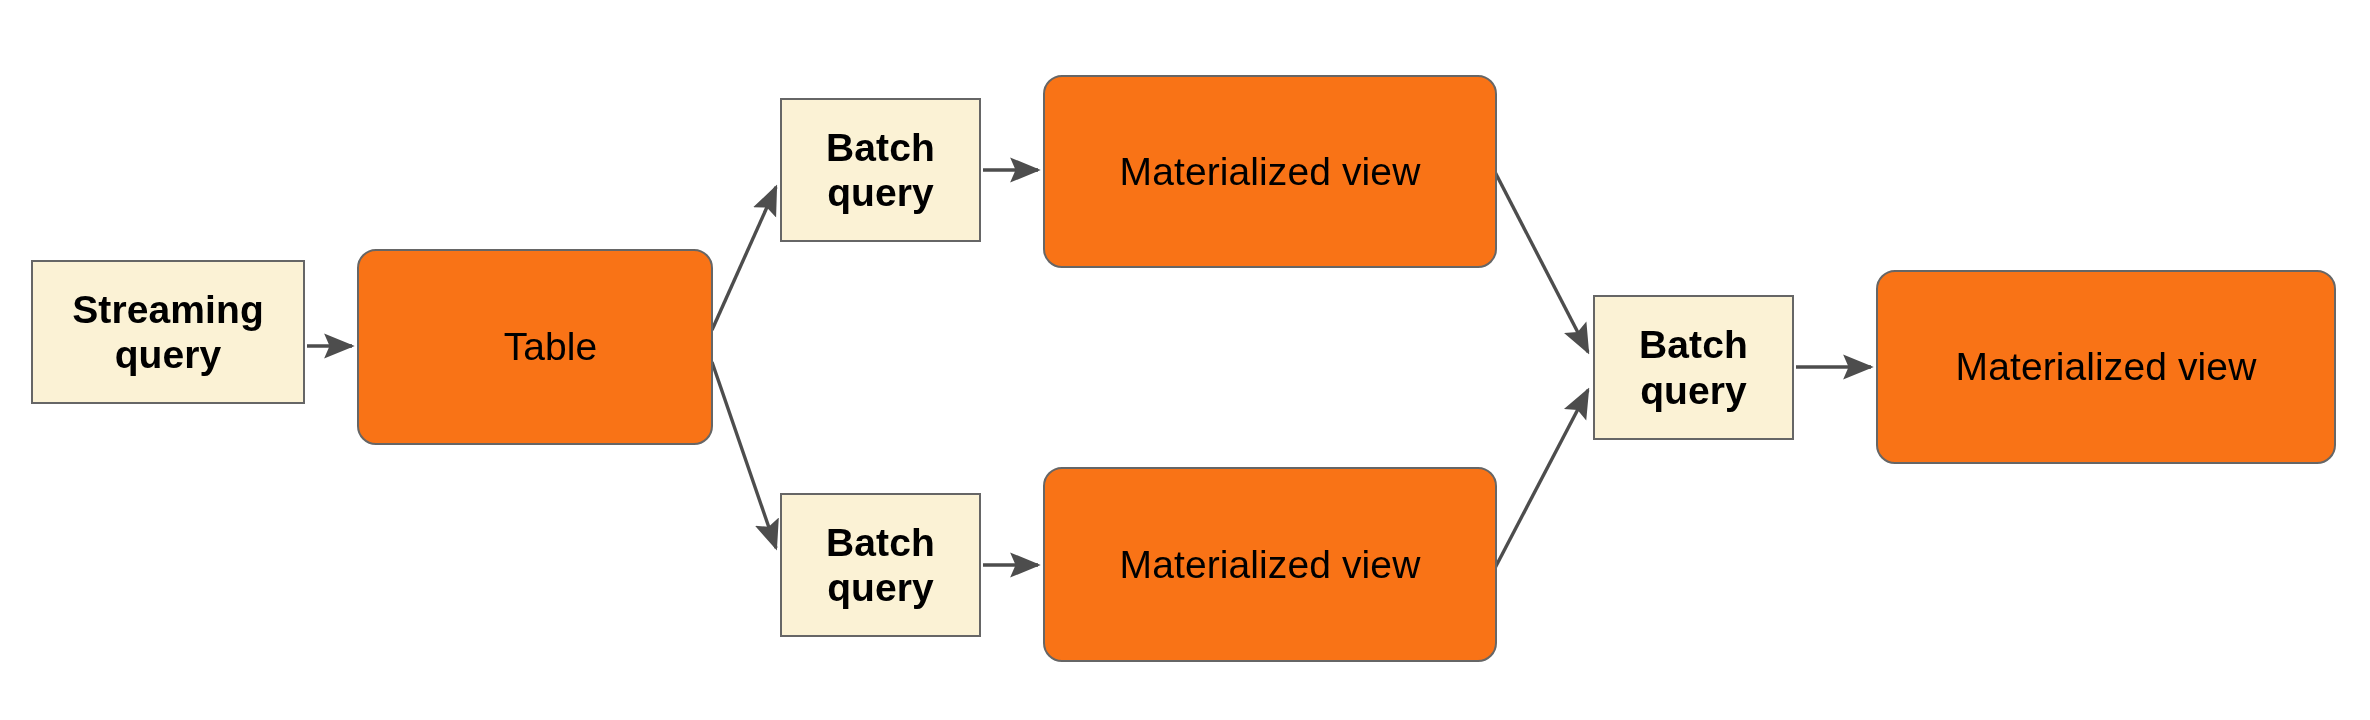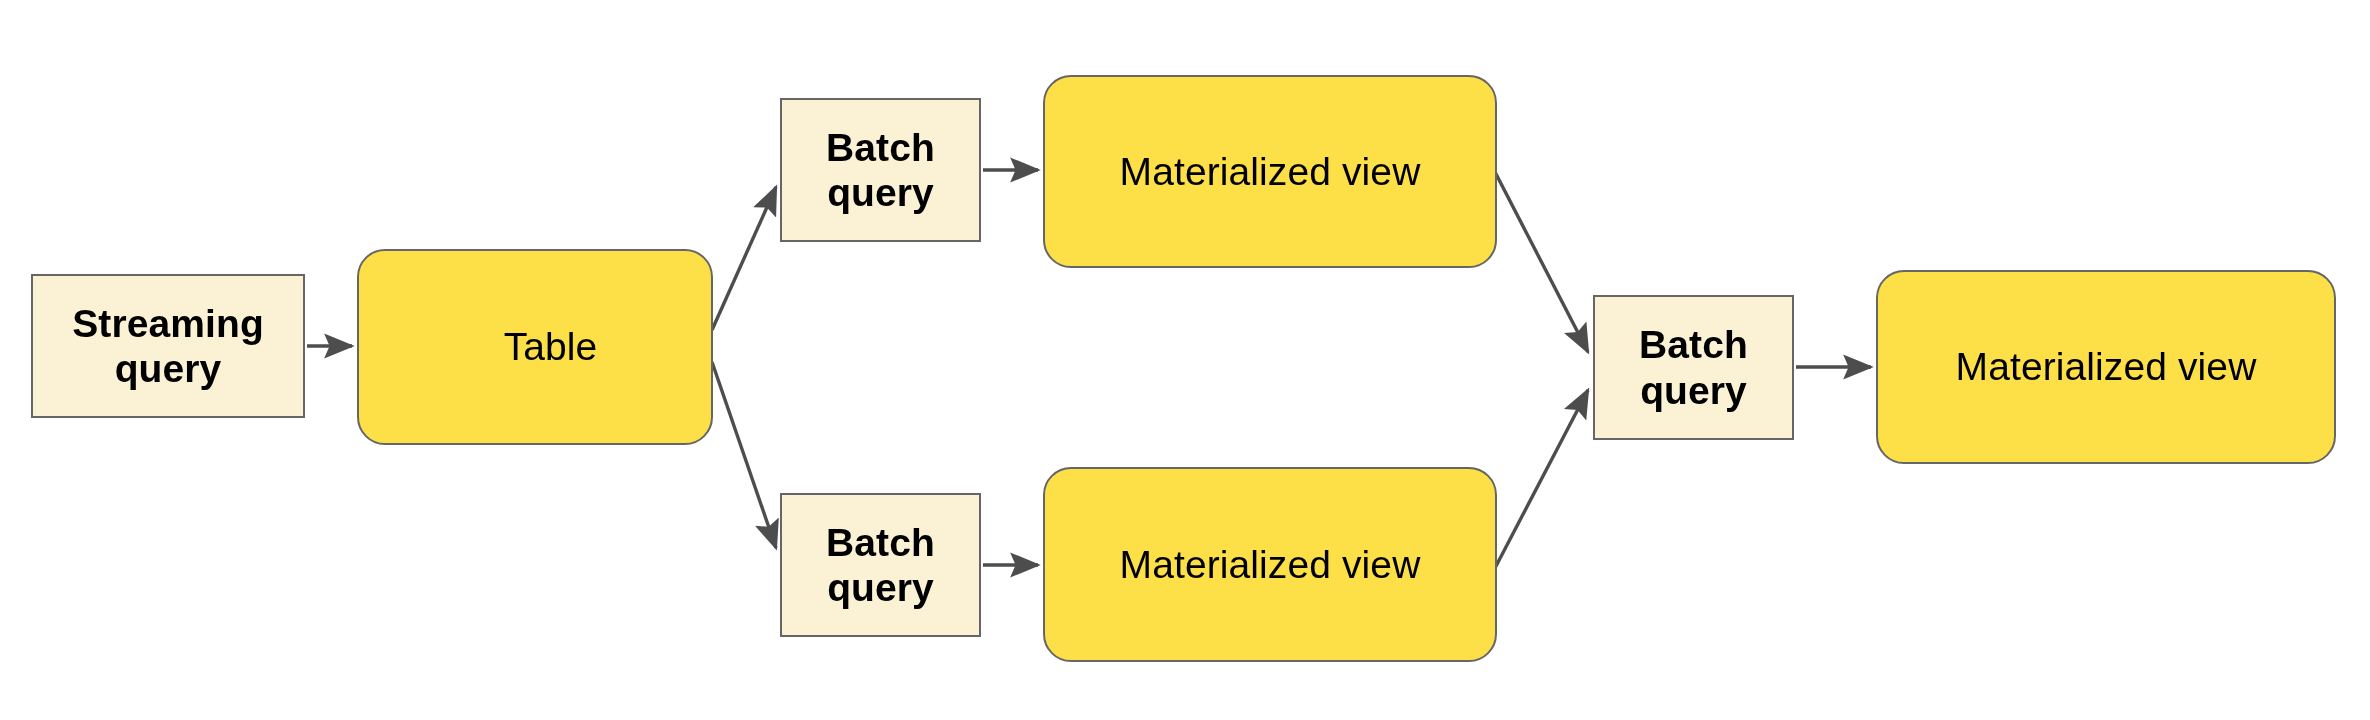--- a/index.html
+++ b/index.html
@@ -39,22 +39,22 @@
     letter-spacing: 0.1px;
     white-space: pre-line;
     z-index: 2;
   }
   .node.process {
     background: #fbf2d5;
     border-radius: 0;
     font-weight: bold;
   }
   .node.store {
-    background: #fde047;
-    border-radius: 28px;
+    background: #f97316;
+    border-radius: 19px;
   }
   .node .label {
     display: block;
     white-space: pre-line;
   }
 </style>
 </head>
 <body>
 
 <div id="canvas">
@@ -71,21 +71,21 @@
       <line x1="712" y1="330" x2="776" y2="187"></line>
       <line x1="983" y1="170" x2="1038" y2="170"></line>
       <line x1="712" y1="362" x2="776" y2="548"></line>
       <line x1="983" y1="565" x2="1038" y2="565"></line>
       <line x1="1495" y1="172" x2="1588" y2="352"></line>
       <line x1="1495" y1="568" x2="1588" y2="390"></line>
       <line x1="1796" y1="367" x2="1871" y2="367"></line>
     </g>
   </svg>
 
-  <div class="node process" style="left:31px; top:274px; width:274px; height:144px;">
+  <div class="node process" style="left:31px; top:260px; width:274px; height:144px;">
     <span class="label">Streaming
 query</span>
   </div>
 
   <div class="node store" style="left:357px; top:249px; width:356px; height:196px;padding-left:31px;">
     <span class="label">Table</span>
   </div>
 
   <div class="node process" style="left:780px; top:98px; width:201px; height:144px;">
     <span class="label">Batch

